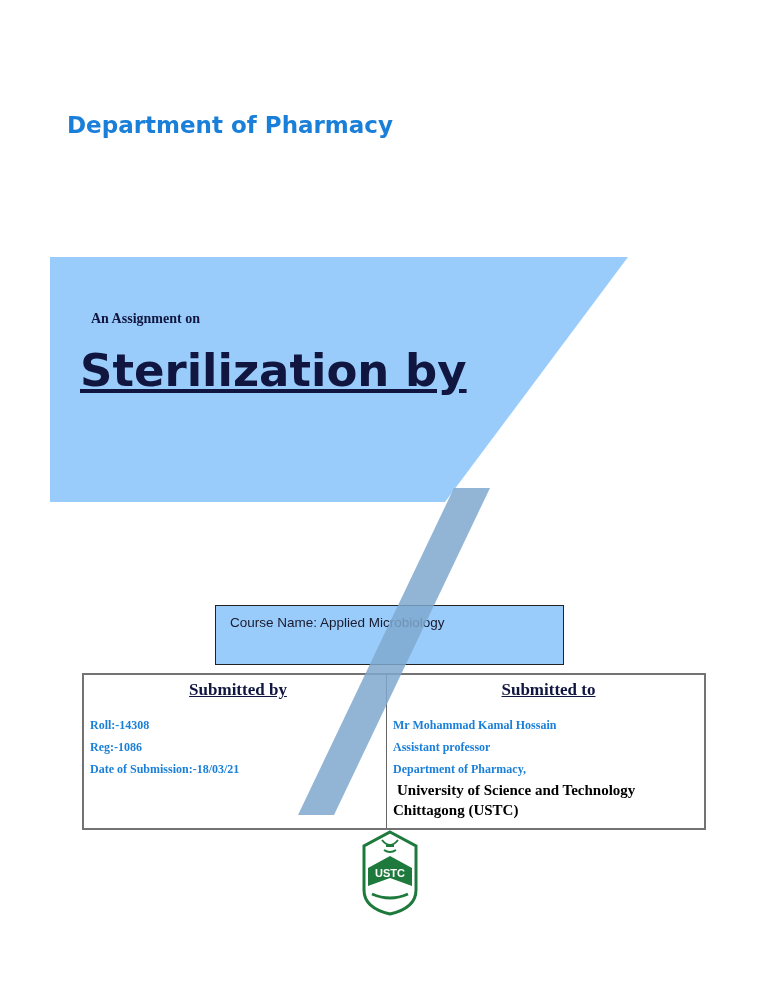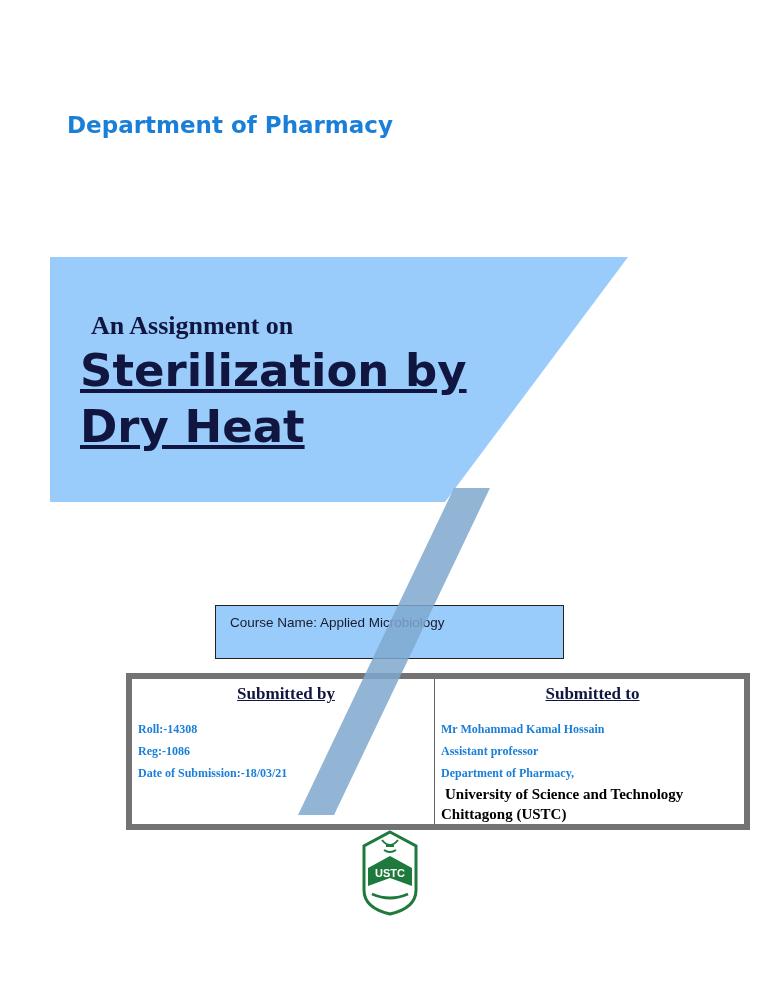--- a/index.html
+++ b/index.html
@@ -8,42 +8,41 @@
       font-family: "Liberation Serif", serif;
     }
     .dept-heading {
       position: absolute; left: 67px; top: 112px;
       font-family: "DejaVu Sans", sans-serif; font-weight: bold; font-size: 23px;
       color: #1a7fd8; letter-spacing: 0px; margin: 0;
     }
     .banner-svg { position: absolute; left: 0; top: 0; }
     .assign-sub {
       position: absolute; left: 91px; top: 311px;
-      font-family: "Liberation Serif", serif; font-weight: bold; font-size: 26px; color: #101640;
+      font-family: "Liberation Serif", serif; font-weight: bold; font-size: 14px; color: #101640;
     }
     .title {
       position: absolute; left: 80px; top: 343px; margin: 0;
       font-family: "DejaVu Sans", sans-serif; font-weight: bold; font-size: 45px; line-height: 56px;
       color: #101640;
       text-decoration: underline;
     }
     .title span { display: block; }
     .course-box {
-      position: absolute; left: 215px; top: 605px; width: 349px; height: 54px;
+      position: absolute; left: 215px; top: 605px; width: 349px; height: 60px;
       background: #99ccfb; border: 1.5px solid #222;
       box-sizing: border-box; padding: 6px 0 0 14px;
       font-family: "Liberation Sans", sans-serif; font-size: 13.5px; color: #1a1a2e; line-height: 22px;
       z-index: 2;
     }
     .course-box div { font-weight: normal; }
     .sub-table {
       position: absolute; left: 82px; top: 673px; width: 624px; height: 157px;
-      border-collapse: collapse; border: 6px solid #737373; z-index: 1;
+      border-collapse: collapse; border: 2px solid #737373; z-index: 1;
       table-layout: fixed;
-      margin-left: 44px;
     }
     .sub-table td { border: 1px solid #666; vertical-align: top; padding: 0 0 0 6px; }
     .col-head {
       text-align: center; font-weight: bold; font-size: 17px; color: #101640; text-decoration: underline;
       margin-top: 5px; height: 34px;
     }
     .blue-line { color: #1a7fd8; font-weight: bold; font-size: 12px; line-height: 22px; }
     .black-line { color: #000000; font-weight: bold; font-size: 15px; line-height: 20px; }
     .indent { padding-left: 4px; }
     .stripe-svg { position: absolute; left: 0; top: 0; z-index: 3; pointer-events: none; }
@@ -55,21 +54,20 @@
 <h1 class="dept-heading">Department of Pharmacy</h1>
 
 <svg class="banner-svg" width="768" height="994" viewBox="0 0 768 994">
   <polygon points="50,257 628,257 445,502 50,502" fill="#99ccfb"></polygon>
 </svg>
 
 <div class="assign-sub">An Assignment on</div>
 
 <h2 class="title">
   <span>Sterilization by</span>
-  <span>Dry Heat</span>
 </h2>
 
 <div class="course-box">
   <div>Course Name: Applied Microbiology</div>
 </div>
 
 <table class="sub-table">
   <tbody>
       <tr>
     <td style="width:296px">

